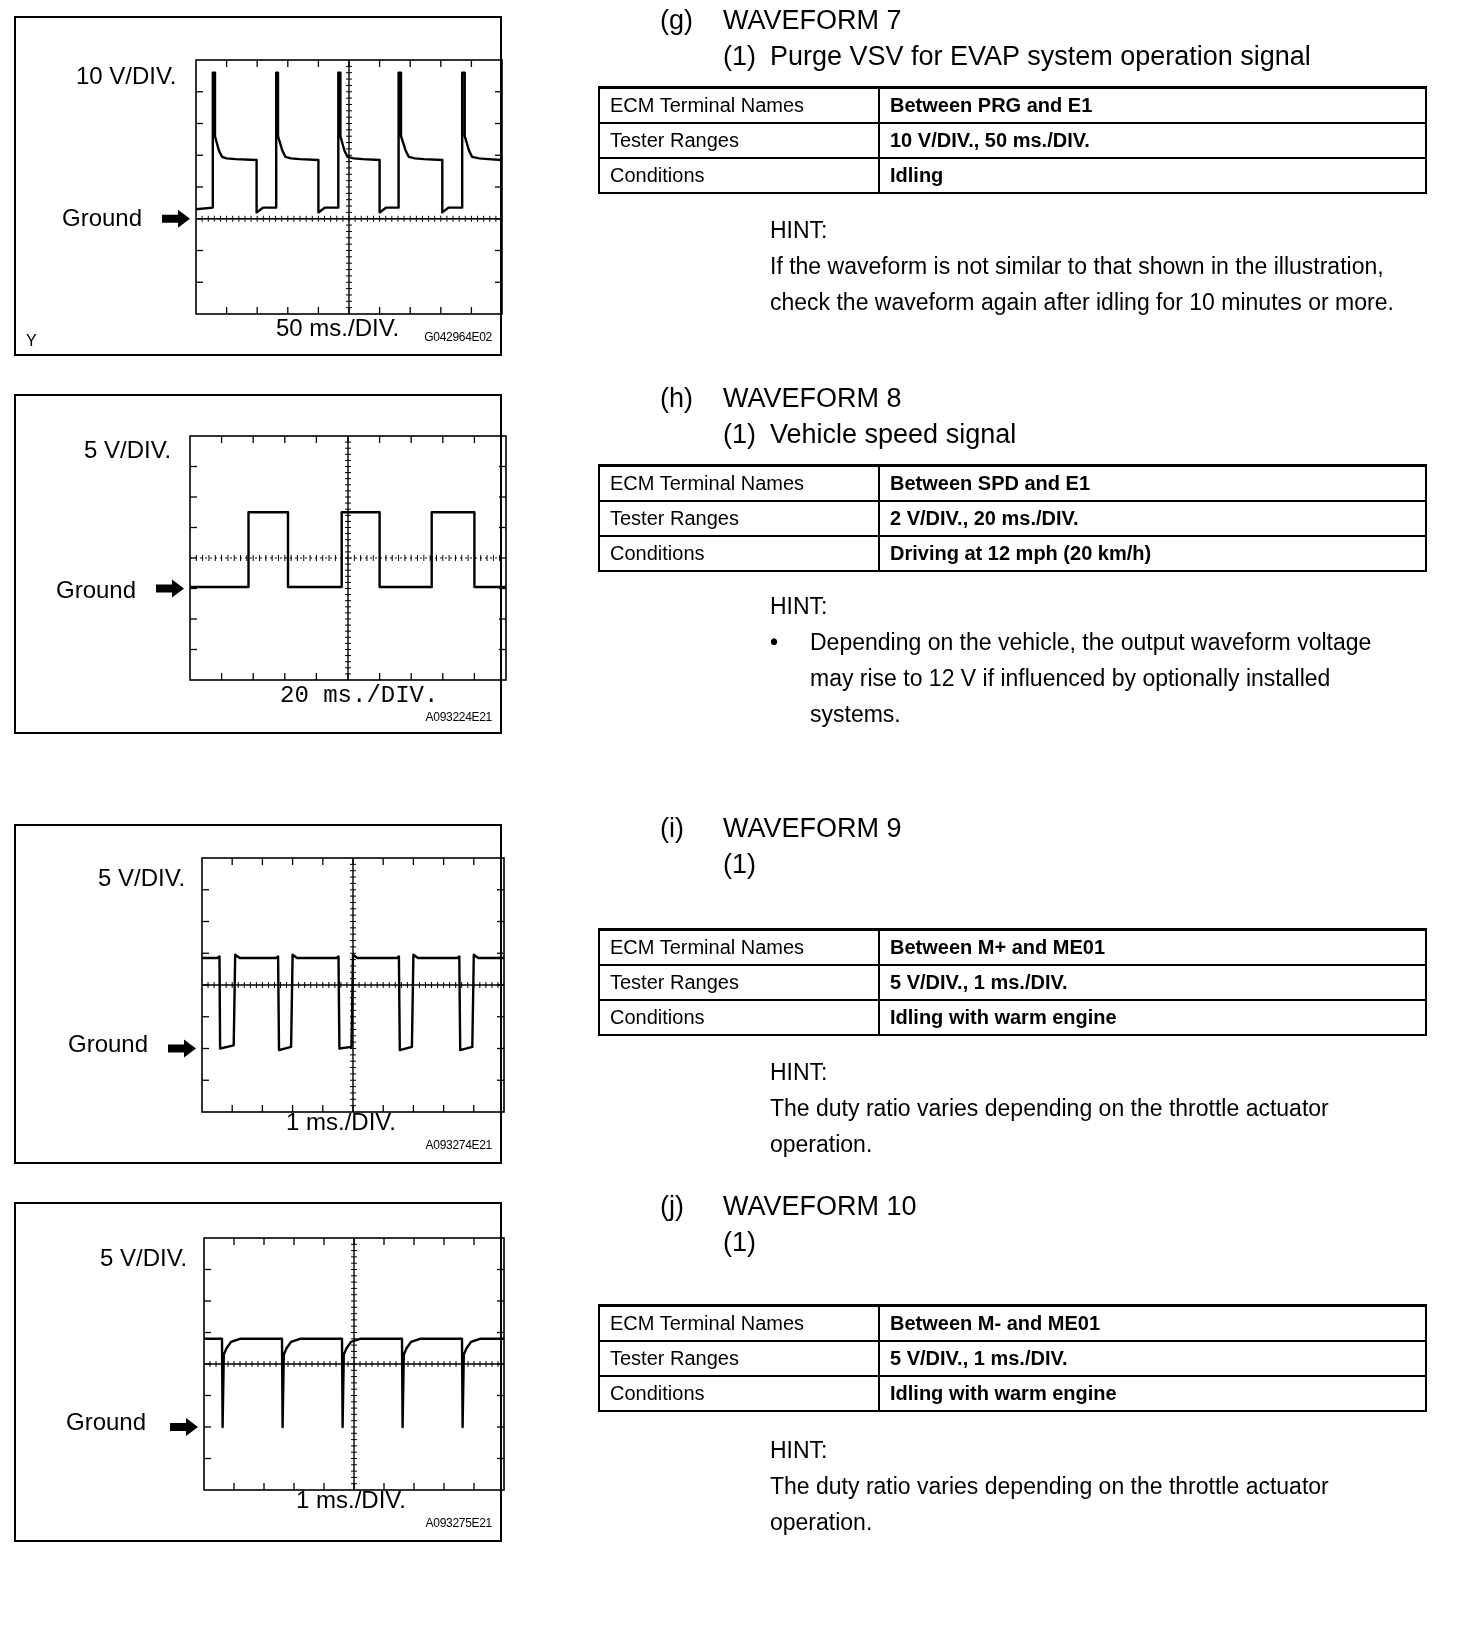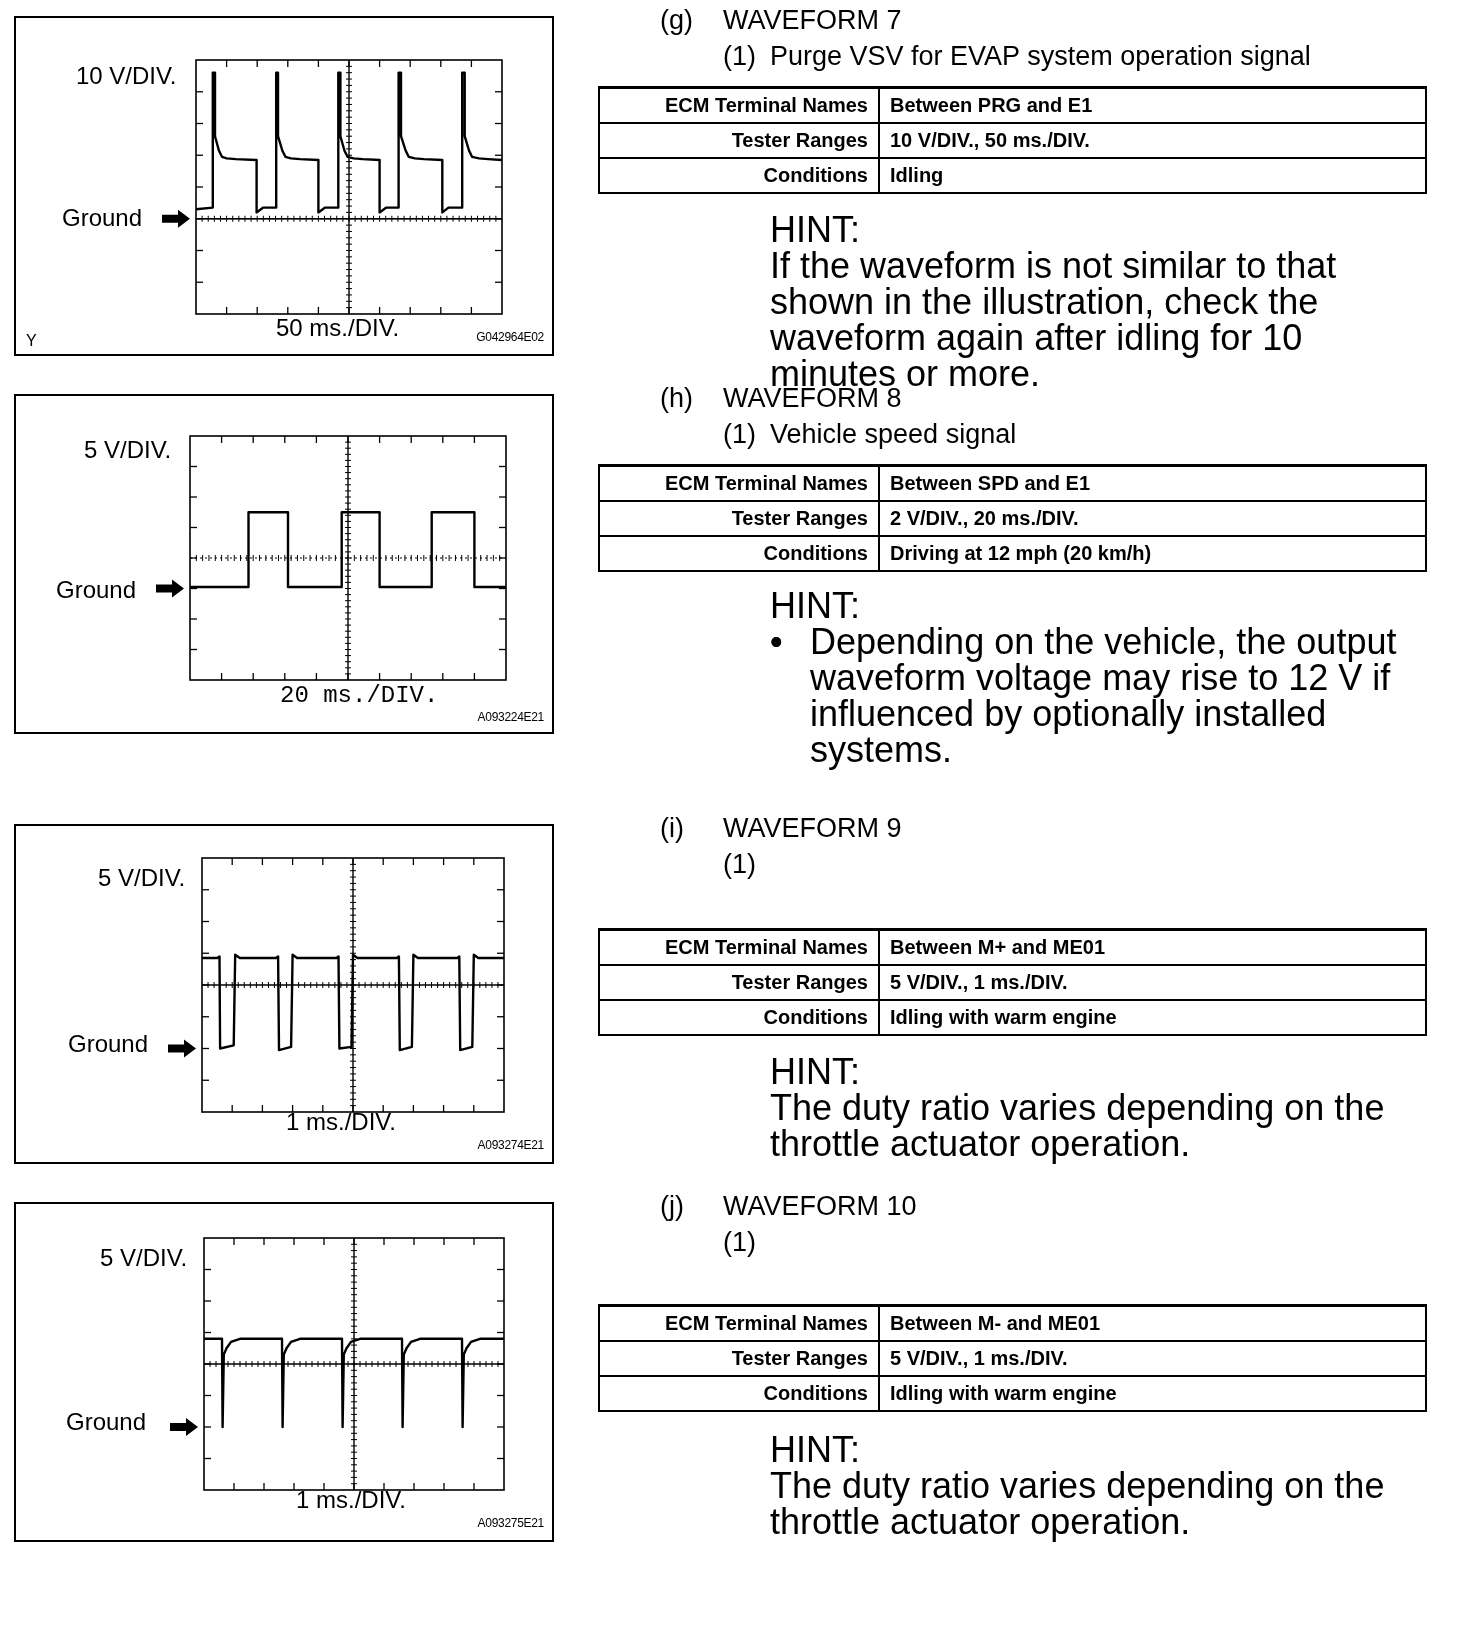--- a/index.html
+++ b/index.html
@@ -1,43 +1,43 @@
 <!DOCTYPE html>
 <html><head>
 <meta charset="utf-8">
 <style>
   html, body { margin: 0; padding: 0; background: #ffffff; }
   body {
     width: 1472px; height: 1638px; position: relative; overflow: hidden;
     font-family: "Liberation Sans", sans-serif; color: #000;
   }
   .fig {
-    position: absolute; left: 14px; width: 540px; border: 2px solid #000;
+    position: absolute; left: 14px; width: 488px; border: 2px solid #000;
     box-sizing: border-box; background: #fff; text-align: right;
   }
   .fig svg { position: absolute; left: 0; top: 0; }
   .fig-id { position: absolute; right: 8px; font-size: 12px; letter-spacing: -0.3px; }
   .fig-y { position: absolute; left: 10px; font-size: 16px; }
   .vlabel, .tlabel, .gnd { position: absolute; font-size: 24px; white-space: nowrap; }
   .section { position: absolute; left: 598px; width: 830px; }
   .sec-head { font-size: 27px; line-height: 36px; position: relative; }
   .sec-letter { position: absolute; left: 62px; }
   .sec-title { position: absolute; left: 125px; }
   .sub { font-size: 27px; line-height: 36px; position: relative; }
   .sub-num { position: absolute; left: 125px; }
   .sub-text { position: absolute; left: 172px; width: 640px; }
   table.spec {
     position: absolute; left: 0; width: 829px; border-collapse: collapse;
     font-size: 20px;
   }
   table.spec td { border: 2px solid #000; height: 35px; padding: 0 10px; box-sizing: border-box; }
   table.spec tr:first-child td { border-top-width: 3px; }
-  table.spec td.k { width: 280px; text-align: right; font-weight: bold; }
+  table.spec td.k { width: 280px; text-align: left; }
   table.spec td.v { text-align: left; font-weight: bold; }
-  .hint { position: absolute; left: 172px; width: 640px; font-size: 36px; line-height: 36px; }
+  .hint { position: absolute; left: 172px; width: 640px; font-size: 23px; line-height: 36px; }
   .hint ul { margin: 0; padding: 0; list-style: none; }
   .hint li { position: relative; padding-left: 40px; }
   .hint li .bullet { position: absolute; left: 0; }
 </style>
 </head>
 <body>
 
 <div class="fig" id="fig0" style="top:16px;height:340px;">
   <svg width="552" height="338">
       <rect x="180" y="42" width="306" height="254" fill="none" stroke="#000" stroke-width="1.6"></rect>

